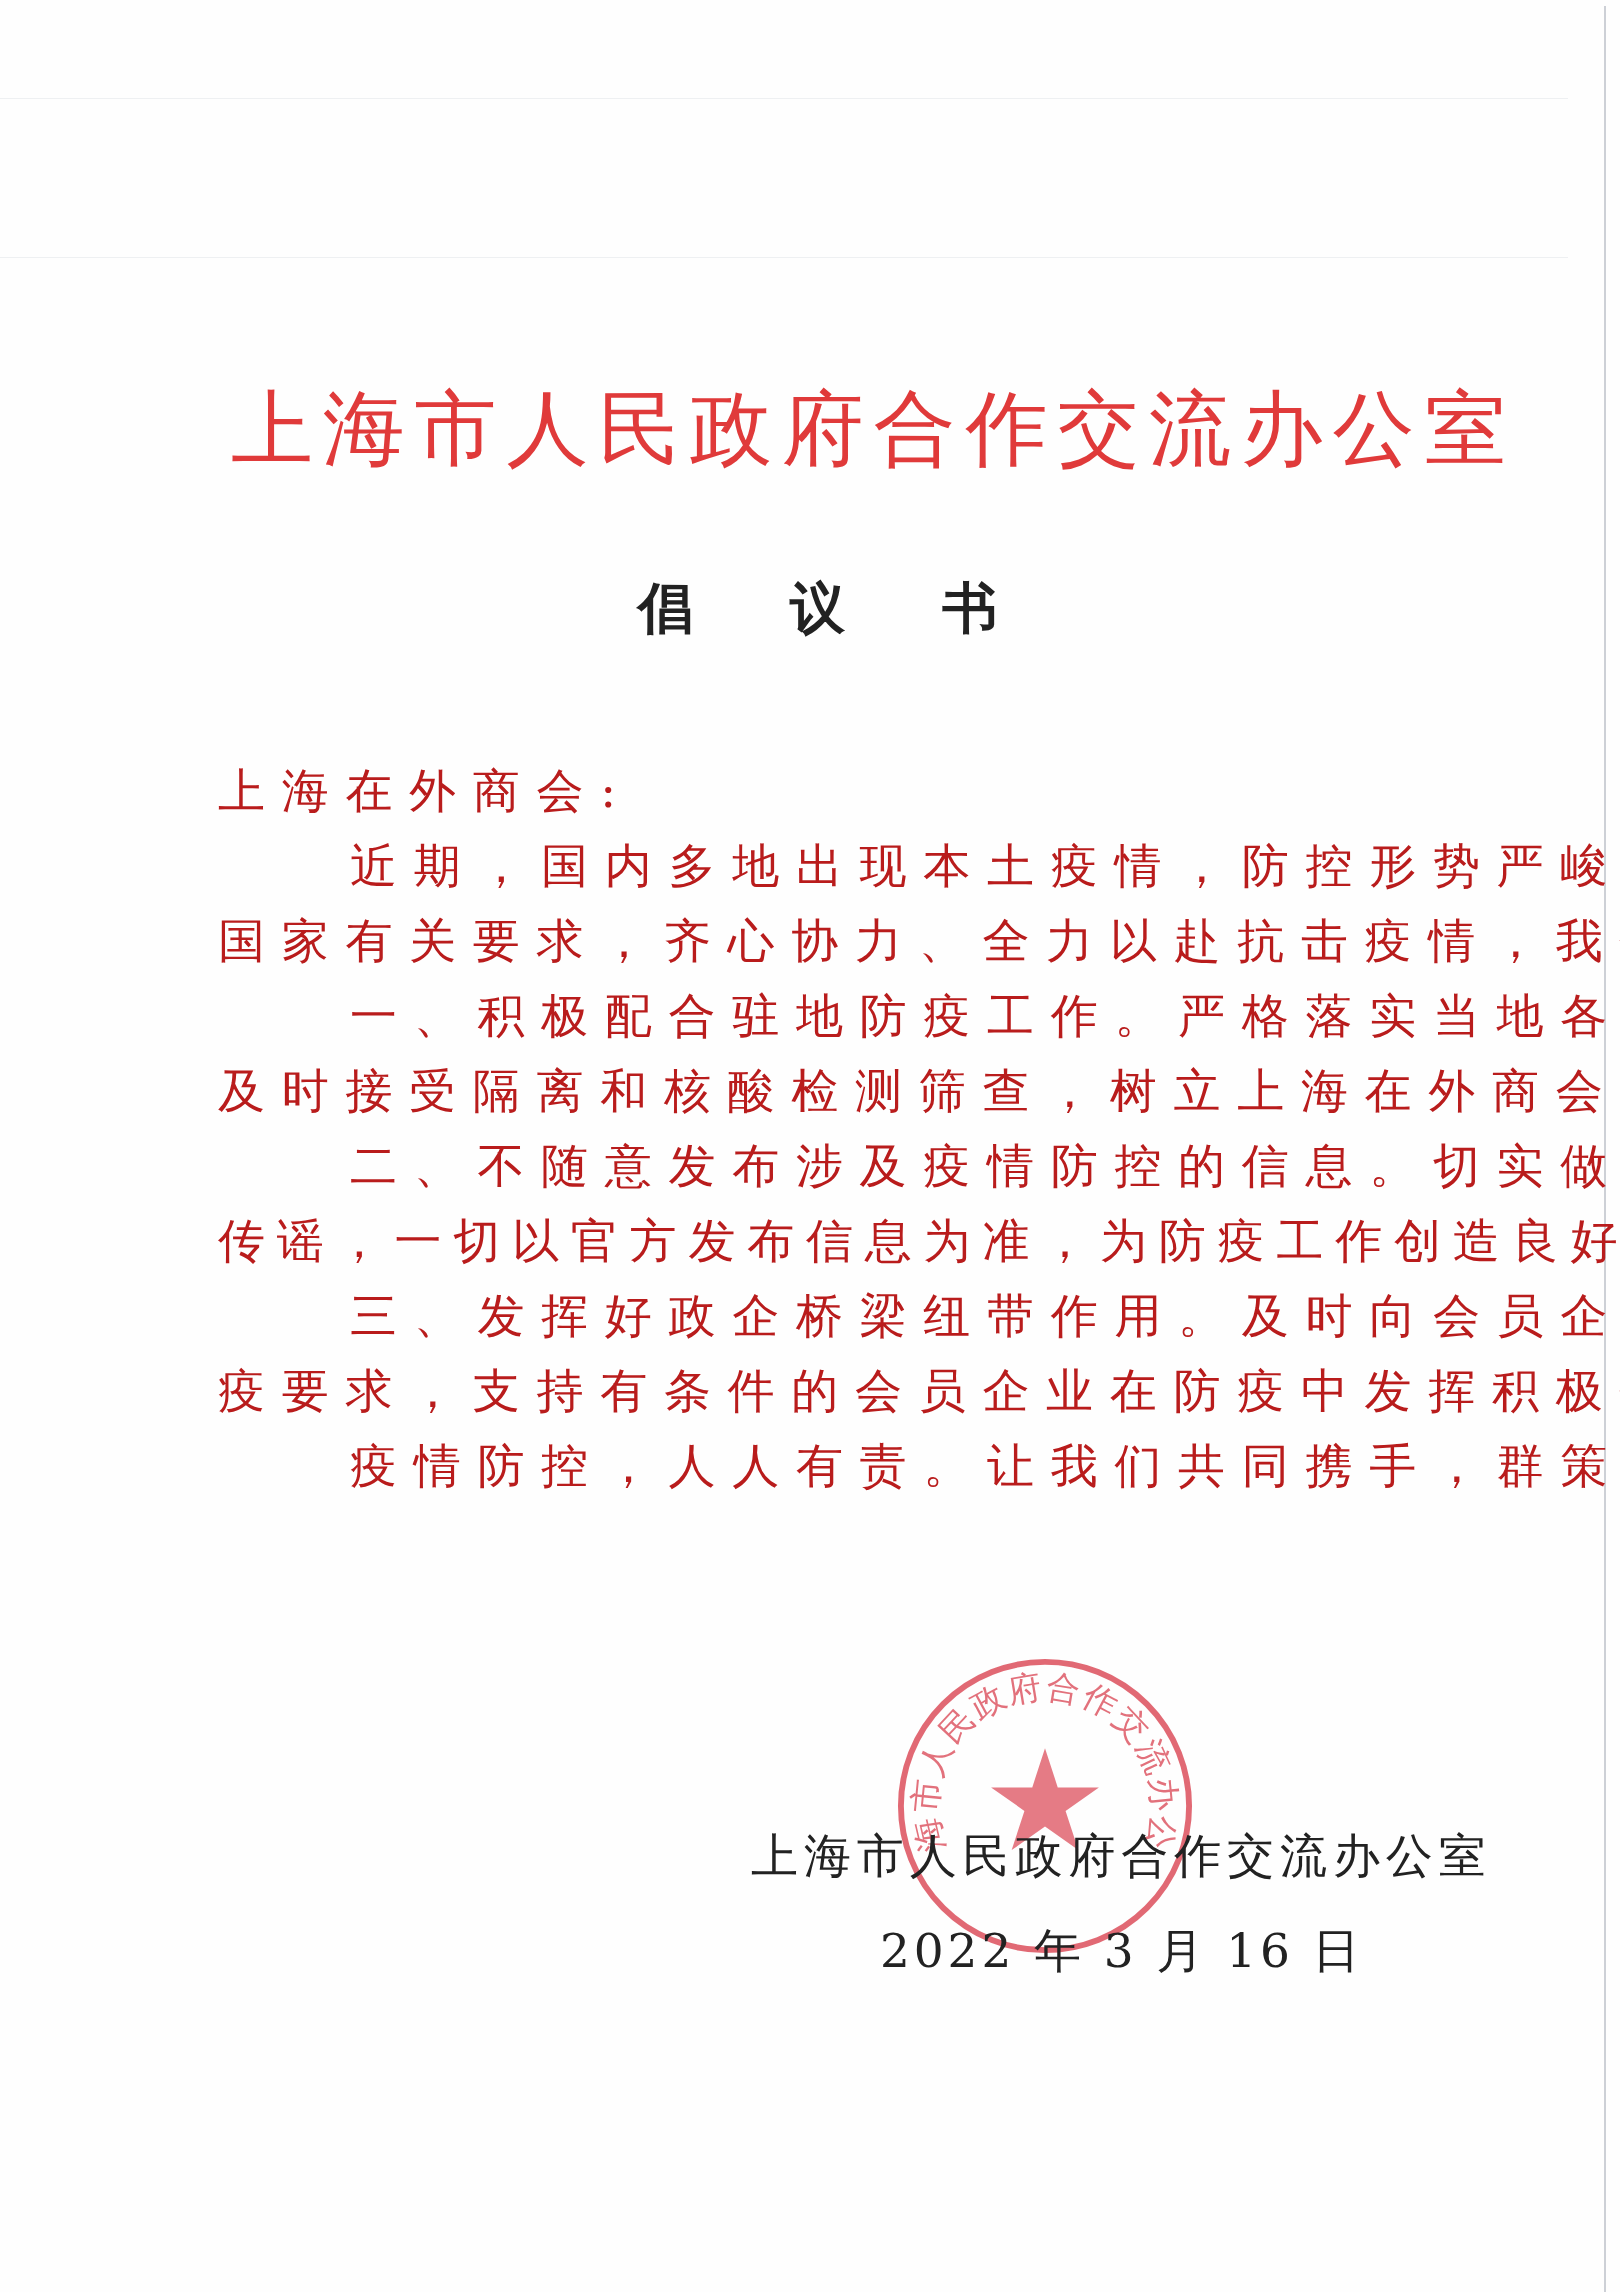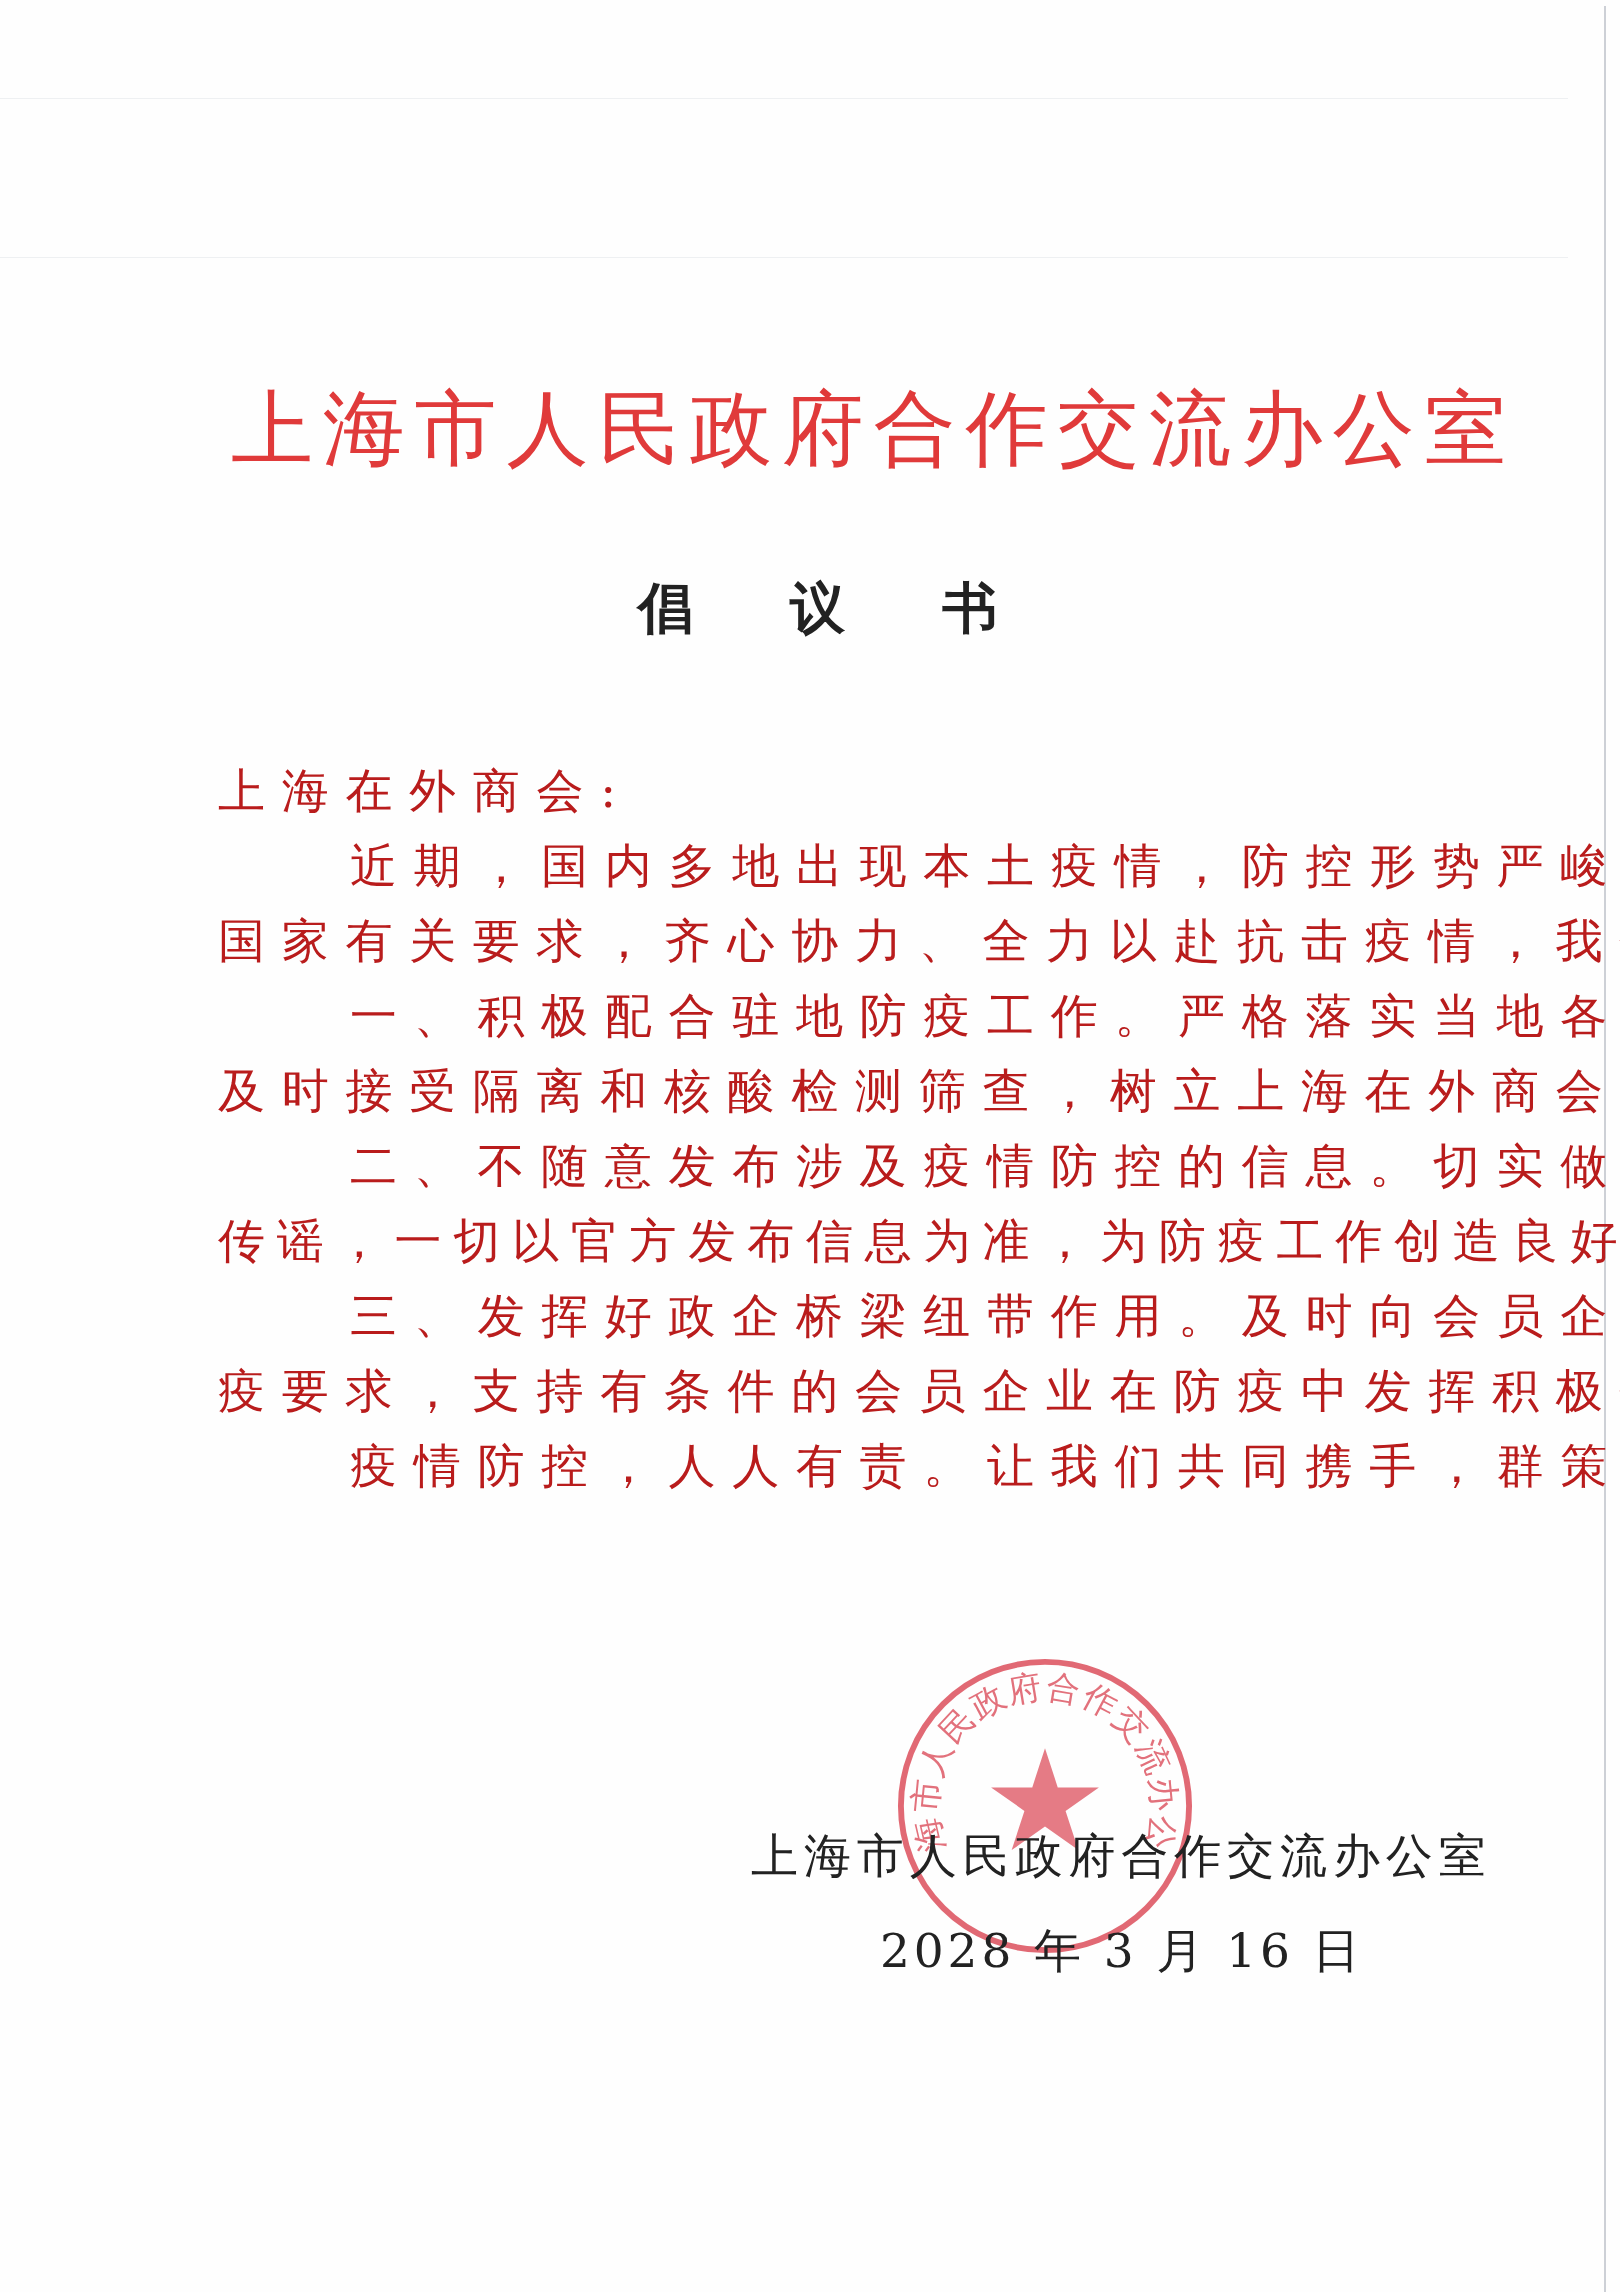--- a/index.html
+++ b/index.html
@@ -53,15 +53,15 @@
       <path id="sealArc" d="M 48,190 A 110,110 0 1,1 254,190"></path>
     </defs>
     <circle cx="151" cy="151" r="147" fill="none" stroke="#dc4f5c" stroke-width="6" opacity="0.85"></circle>
     <text font-family="DejaVu Serif, serif" font-size="34" fill="#dc4f5c" opacity="0.8" letter-spacing="2">
       <textPath href="#sealArc" startOffset="50%" text-anchor="middle">上海市人民政府合作交流办公室</textPath>
     </text>
     <polygon points="151,92 164,132 206,132 172,156 185,196 151,172 117,196 130,156 96,132 138,132" fill="#dc4f5c" opacity="0.75"></polygon>
   </svg>
 
   <div class="signature">上海市人民政府合作交流办公室</div>
-  <div class="date">2028 年 3 月 16 日</div>
+  <div class="date">2022 年 3 月 16 日</div>
 </div>
 
 
 </body></html>

